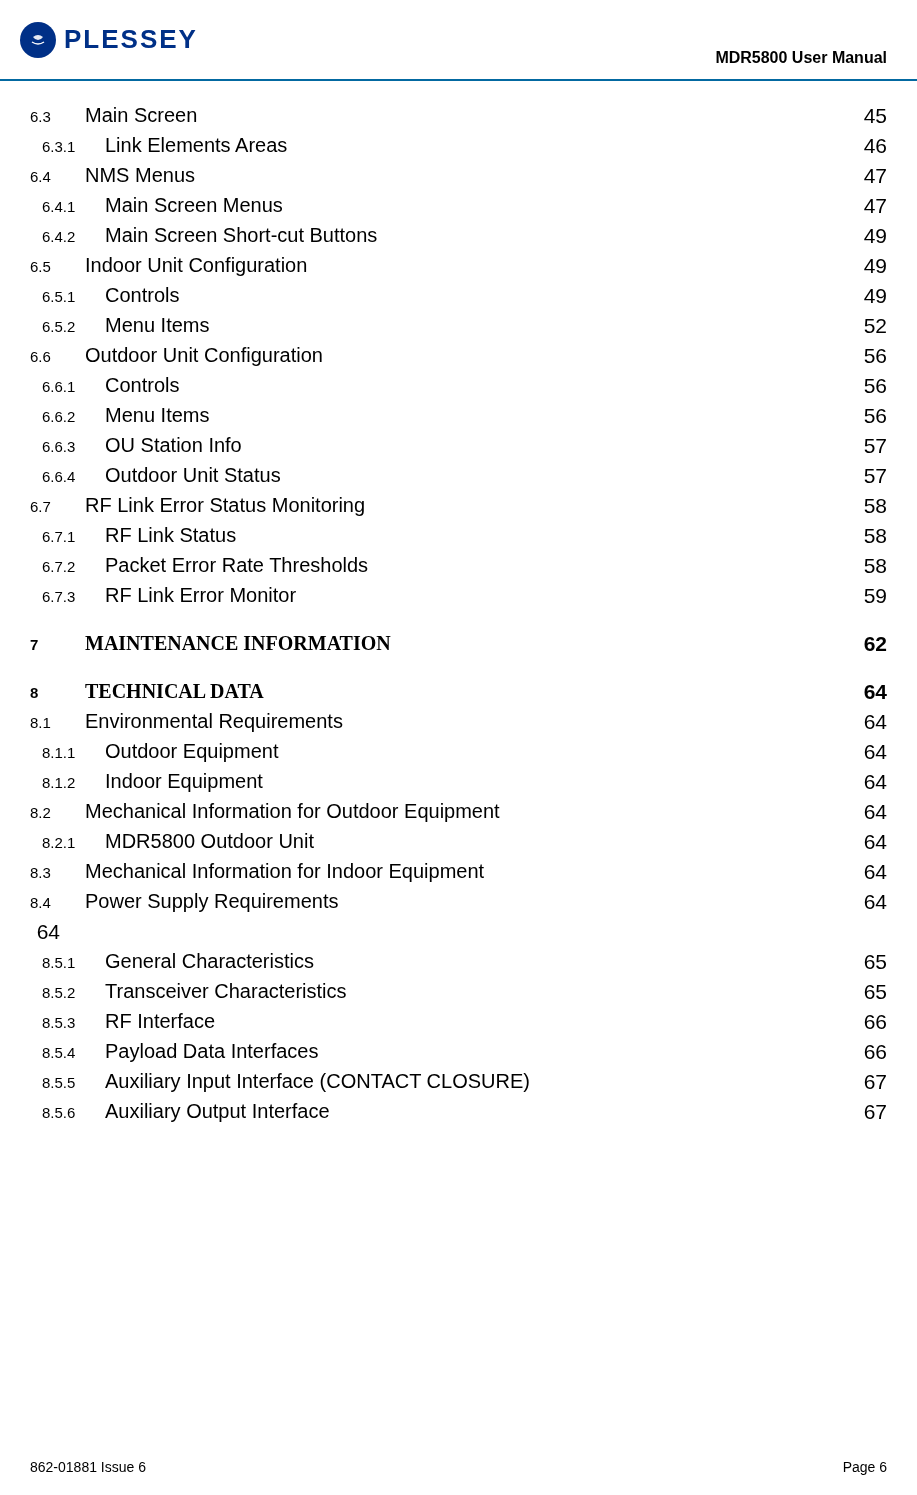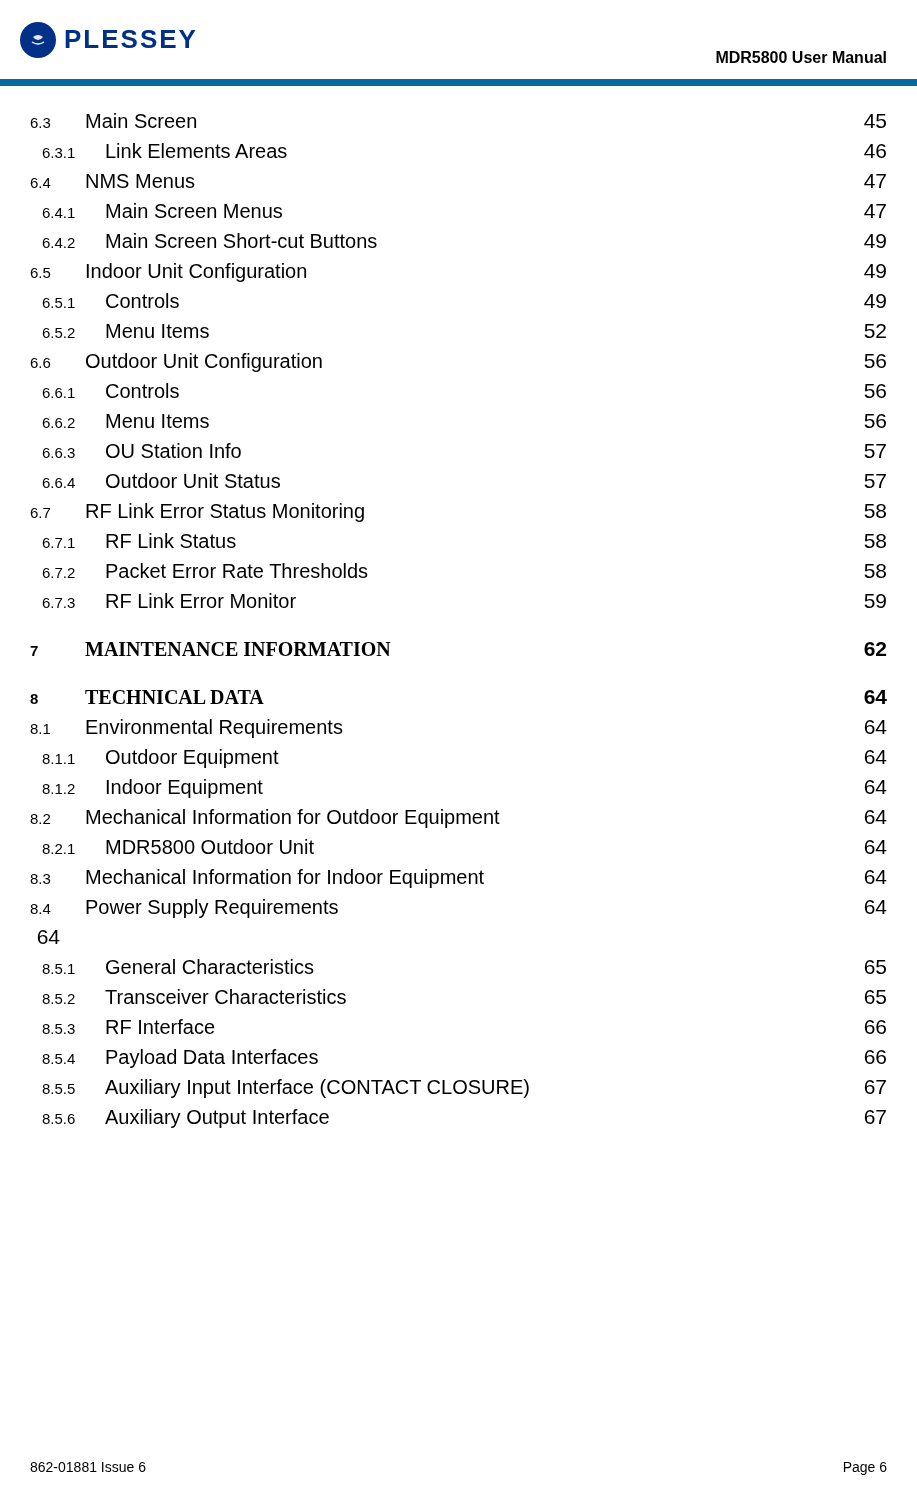--- a/index.html
+++ b/index.html
@@ -16,21 +16,21 @@
       font-size: 15px;
       color: #000000;
       position: relative;
     }
 
     .page-header {
       display: flex;
       justify-content: space-between;
       align-items: center;
       padding: 12px 30px 12px 20px;
-      border-bottom: 7px solid #0369a1;
+      border-bottom: 2px solid #0369a1;
       margin-bottom: 20px;
     }
 
     .logo-area {
       display: flex;
       align-items: center;
       gap: 8px;
     }
 
     .logo-icon {
@@ -60,21 +60,21 @@
       margin-top: 37px;
     }
 
     .content {
       padding: 0 30px 40px 30px;
     }
 
     .toc-entry {
       display: flex;
       justify-content: space-between;
-      align-items: center;
+      align-items: flex-start;
       padding: 3px 0;
     }
 
     .toc-left {
       display: flex;
       align-items: baseline;
       flex: 1;
     }
 
     .toc-number {

